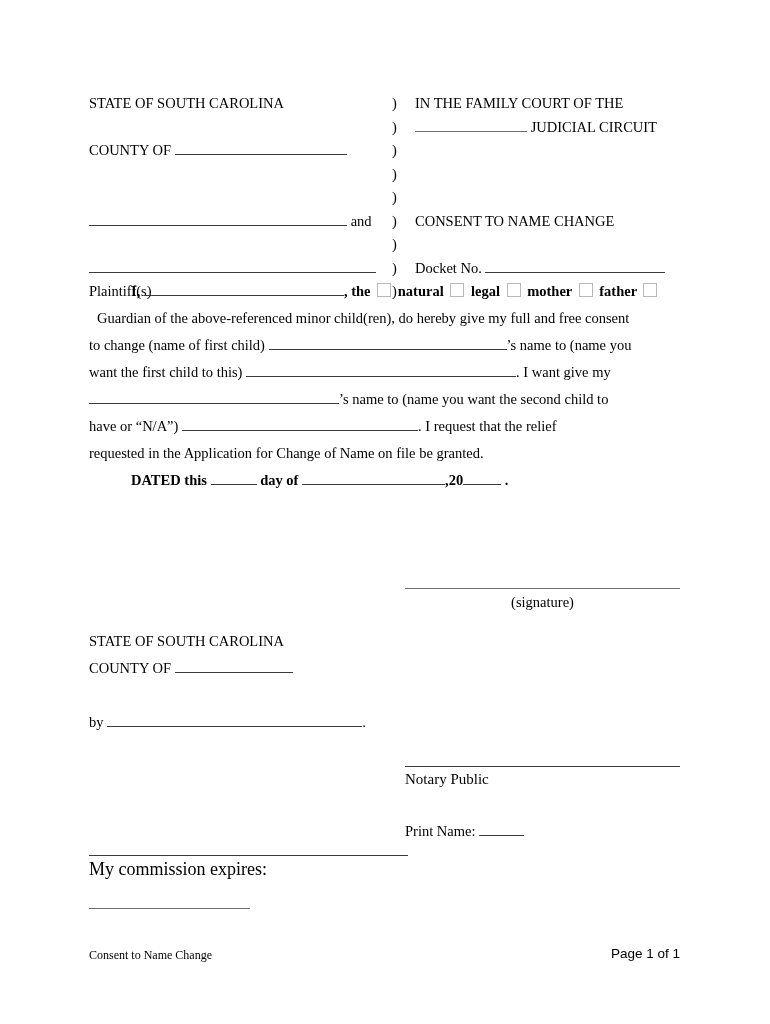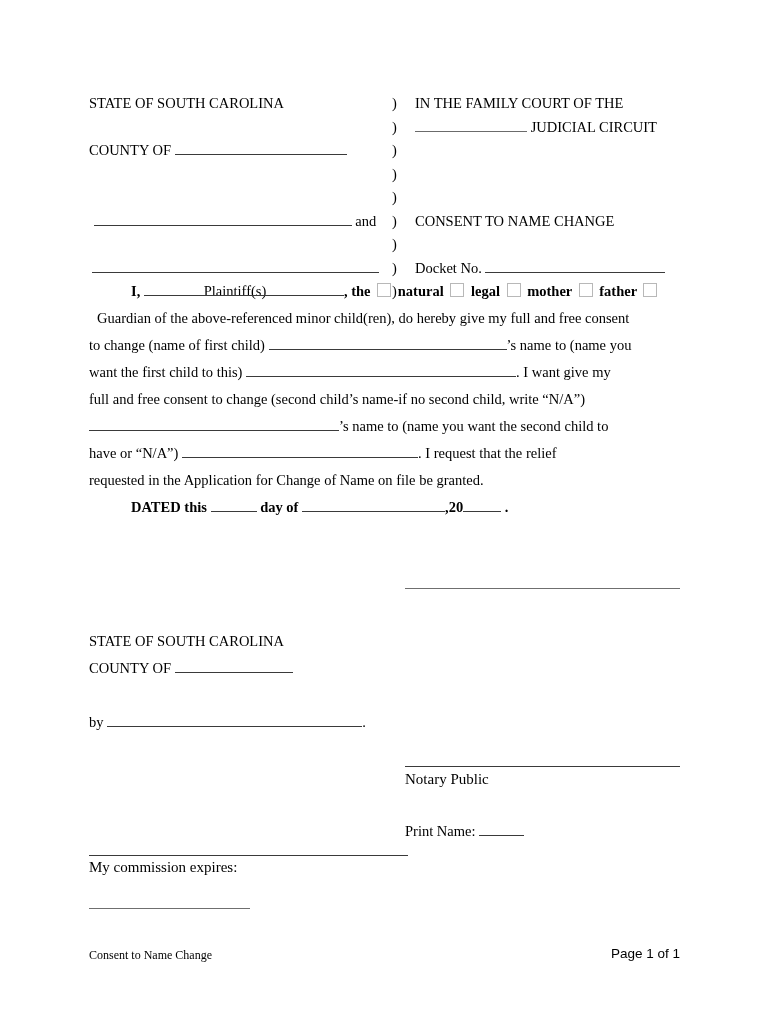--- a/index.html
+++ b/index.html
@@ -44,21 +44,21 @@
     position: relative;
     height: 23.5px;
     white-space: nowrap;
   }
   .cap-left {
     position: absolute;
     left: 0;
     top: 0;
     width: 292px;
   }
-  .cap-left.right { text-align: center; }
+  .cap-left.right { text-align: left; }
   .cap-paren {
     position: absolute;
     left: 303px;
     top: 0;
   }
   .cap-right {
     position: absolute;
     left: 326px;
     top: 0;
     white-space: nowrap;
@@ -143,21 +143,21 @@
     position: absolute;
     left: 89px;
     top: 855px;
     width: 319px;
     border-top: 1px solid #3a3a3a;
   }
   .commission-label {
     position: absolute;
     left: 89px;
     top: 859px;
-    font-size: 15px;
+    font-size: 18px;
   }
   .commission-rule-bottom {
     position: absolute;
     left: 89px;
     top: 908px;
     width: 161px;
     border-top: 1px solid #6f6f6f;
   }
 
   
@@ -233,33 +233,33 @@
   <div class="body-block">
 
     <div class="bline indent-1"><span>I,</span> <span class="rule" style="width:200px"></span><span>, the</span> <span class="cbox"></span> <span>natural</span> <span class="cbox"></span> <span>legal</span> <span class="cbox"></span> <span>mother</span> <span class="cbox"></span> <span>father</span> <span class="cbox"></span></div>
 
     <div class="bline indent-sm">Guardian of the above-referenced minor child(ren), do hereby give my full and free consent</div>
 
     <div class="bline"><span>to change (name of first child)</span> <span class="rule" style="width:238px"></span><span>’s name to (name you</span></div>
 
     <div class="bline"><span>want the first child to this)</span> <span class="rule" style="width:270px"></span><span>. I want give my</span></div>
 
-    <div class="bline">full and free consent to change (second child’s name-if no second child, write “N/A”)</div>
 
     <div class="bline"><span class="rule" style="width:250px"></span><span>’s name to (name you want the second child to</span></div>
 
     <div class="bline"><span>have or “N/A”)</span> <span class="rule" style="width:236px"></span><span>. I request that the relief</span></div>
 
     <div class="bline">requested in the Application for Change of Name on file be granted.</div>
 
     <div class="bline indent-1"><span>DATED this</span> <span class="rule" style="width:46px"></span> <span>day of</span> <span class="rule" style="width:143px"></span><span>,20</span><span class="rule" style="width:38px"></span> <span>.</span></div>
 
   </div>
 
   <div class="sig-line"></div>
+  <div class="sig-label">(signature)</div>
 
   <div class="notary-block">
 
     <div class="bline">STATE OF SOUTH CAROLINA</div>
 
     <div class="bline"><span>COUNTY OF</span> <span class="rule" style="width:118px"></span></div>
 
     <div class="bline" style="height:27px">&nbsp;</div>
 
 

